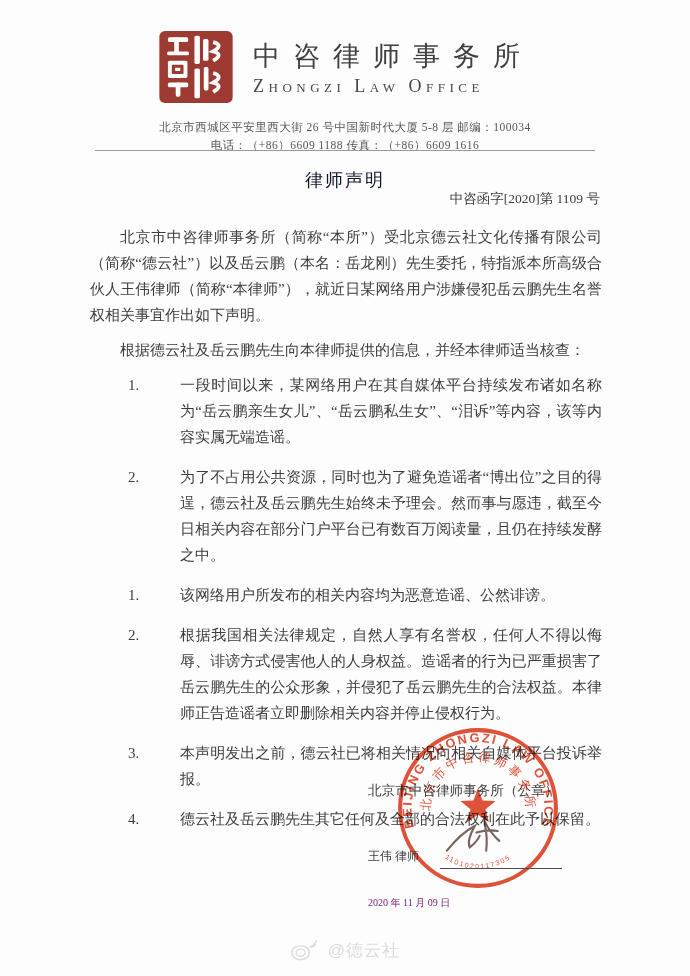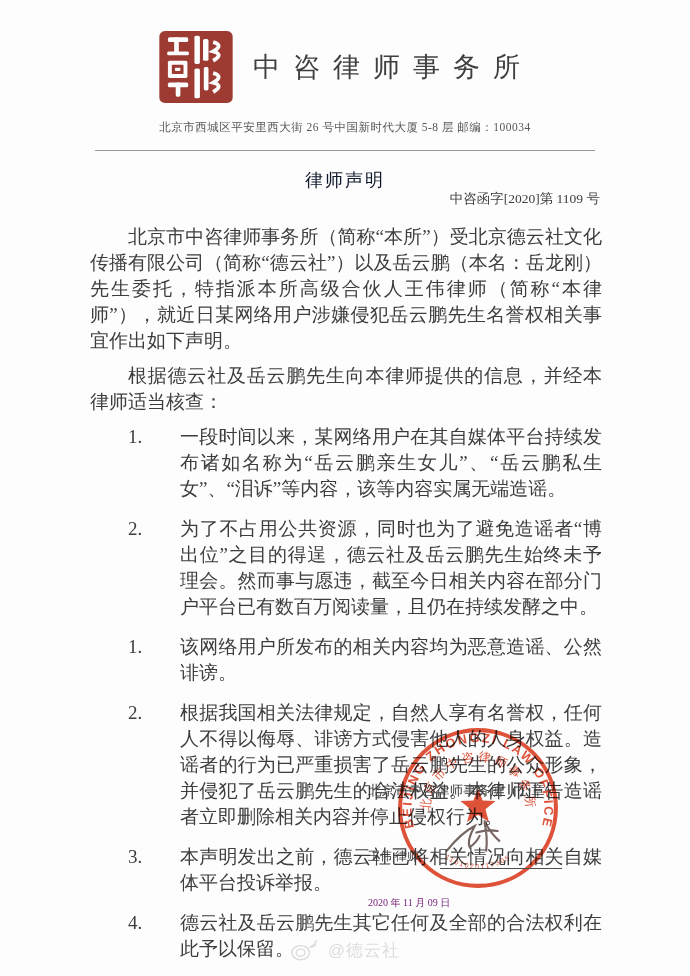--- a/index.html
+++ b/index.html
@@ -21,21 +21,21 @@
   .firm-en{font-size:18px;letter-spacing:4.5px;color:#474747;font-variant:small-caps;margin-top:2px;}
   .addr{ text-align:center;font-size:11.5px;color:#565656;margin-top:14px;letter-spacing:.5px;}
   .tel{ text-align:center;font-size:11.5px;color:#565656;margin-top:3px;letter-spacing:.5px;}
   .rule{position:absolute;top:150px;left:95px;right:95px;border-top:1px solid #9a9a9a;}
   
   .doc-title{position:absolute;top:168px;left:0;width:100%;text-align:center;
     font-size:18px;font-weight:normal;color:#0f172a;letter-spacing:2px;}
   .ref-no{position:absolute;top:190px;left:90px;width:510px;text-align:right;
     font-size:13.5px;color:#3d3d3d;}
   .body-text{position:absolute;top:224px;left:90px;width:512px;
-    font-size:19px;line-height:26px;text-align:justify;}
+    font-size:15px;line-height:26px;text-align:justify;}
   .para{margin:0 0 9px 0;text-indent:2em;}
   .num-list{margin:5px 0 0 0;}
   .num-item{position:relative;padding-left:90px;margin-bottom:14px;}
   .num-item .num{position:absolute;left:38px;top:0;}
   .closing{margin-top:18px;text-indent:2em;}
   
   .firm-line{position:absolute;top:782px;left:368px;font-size:13.6px;color:#3d3d3d;z-index:1;}
   .signer-line{position:absolute;top:848px;left:368px;font-size:12px;color:#3d3d3d;z-index:3;}
   .sig-underline{position:absolute;top:868px;left:440px;width:122px;border-top:1.2px solid #4d4d4d;z-index:3;}
   .date-line{position:absolute;top:896px;left:368px;font-size:10px;color:#701a75;}
@@ -69,23 +69,25 @@
           <rect x="48" y="10" width="7" height="36" rx="2"></rect>
           <rect x="59" y="14" width="7" height="28" rx="2"></rect>
           <rect x="48" y="52" width="7" height="38" rx="2"></rect>
           <rect x="60" y="50" width="6" height="30" rx="2"></rect>
           <path d="M72 18 q14 4 0 12 q14 4 0 12" stroke="#fdfdfd" stroke-width="5" fill="none"></path>
           <path d="M72 58 q14 4 0 12 q14 4 0 12" stroke="#fdfdfd" stroke-width="5" fill="none"></path>
         </g>
       </svg>
       <div class="firm-names">
         <div class="firm-cn">中咨律师事务所</div>
+        <div class="firm-en">Zhongzi Law Office</div>
       </div>
     </div>
     <div class="addr">北京市西城区平安里西大街 26 号中国新时代大厦 5-8 层  邮编：100034</div>
+    <div class="tel">电话：（+86）6609 1188 传真：（+86）6609 1616</div>
   </div>
   <div class="rule"></div>
 
   <div class="doc-title">律师声明</div>
   <div class="ref-no">中咨函字[2020]第 1109 号</div>
 
   <div class="body-text">
     <p class="para">北京市中咨律师事务所（简称“本所”）受北京德云社文化传播有限公司（简称“德云社”）以及岳云鹏（本名：岳龙刚）先生委托，特指派本所高级合伙人王伟律师（简称“本律师”），就近日某网络用户涉嫌侵犯岳云鹏先生名誉权相关事宜作出如下声明。</p>
     <p class="para">根据德云社及岳云鹏先生向本律师提供的信息，并经本律师适当核查：</p>
 

